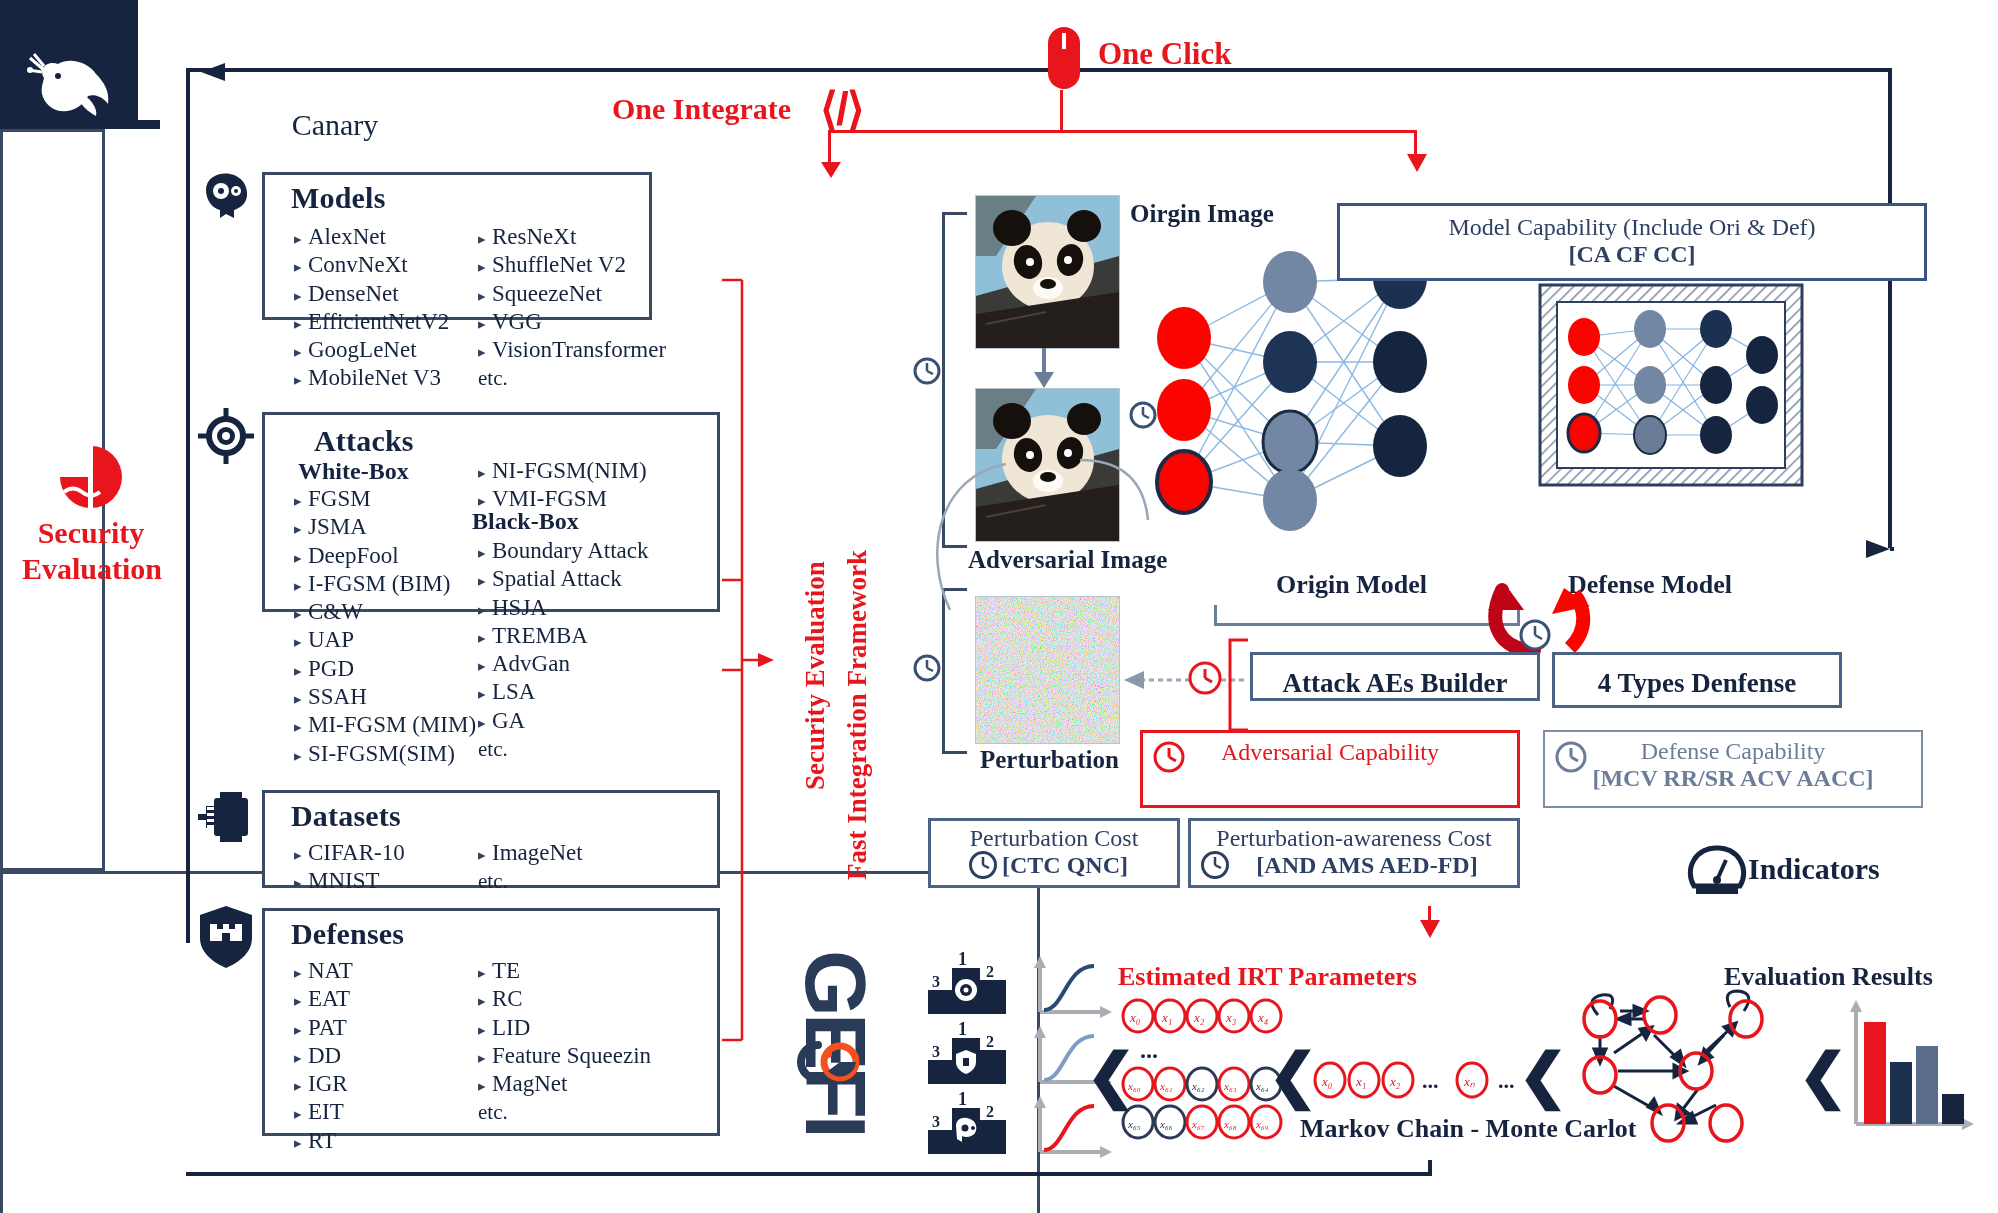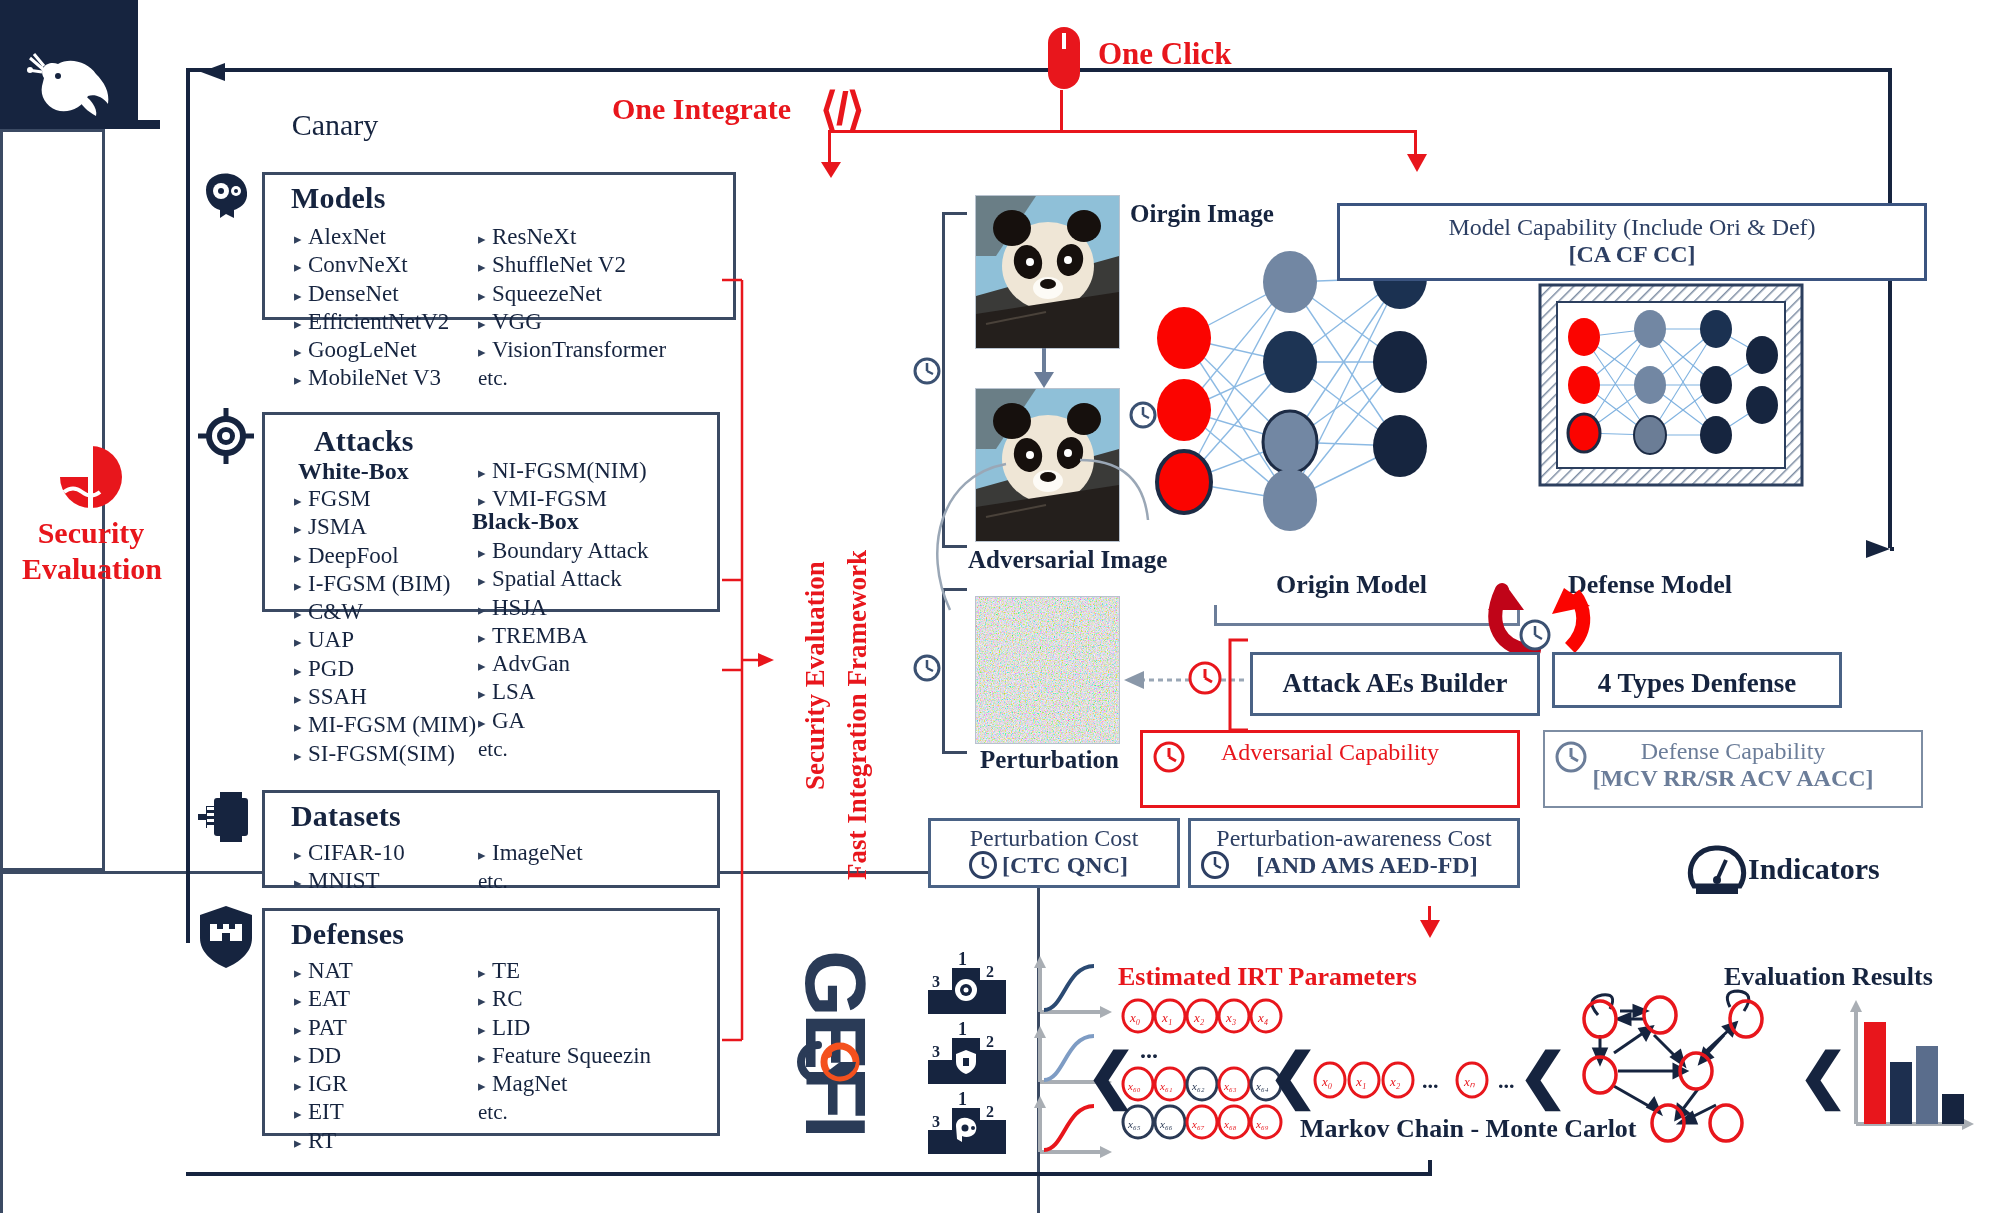--- a/index.html
+++ b/index.html
@@ -110,21 +110,21 @@
 <div class="abs bold red" style="left:32px;top:516px;width:118px;text-align:center;font-size:30px;">Security</div>
 <div class="abs bold red" style="left:14px;top:552px;width:156px;text-align:center;font-size:30px;">Evaluation</div>
 
 <svg class="abs sideicon" style="left:200px;top:170px;width:52px;height:52px;">
   <path d="M6 20 C6 8 18 2 30 4 C42 6 48 16 47 26 C46 34 40 38 34 40 L34 48 L26 44 L20 48 L20 40 C12 38 6 30 6 20 Z" fill="#16243f"></path>
   <circle cx="21" cy="21" r="8" fill="#ffffff"></circle>
     <circle cx="21" cy="21" r="3" fill="#16243f"></circle>
   <circle cx="36" cy="21" r="5" fill="#ffffff"></circle>
     <circle cx="36" cy="21" r="2" fill="#16243f"></circle>
 </svg>
-<div class="panel" style="left:262px;top:172px;width:474px;height:148px;">
+<div class="panel" style="left:262px;top:172px;width:390px;height:148px;">
   <div class="panel-title">Models</div>
 </div>
 <div class="lst" style="left:294px;top:224px;">
   <div class="it"><span class="tri">▸</span><span>AlexNet</span></div>
   <div class="it"><span class="tri">▸</span><span>ConvNeXt</span></div>
   <div class="it"><span class="tri">▸</span><span>DenseNet</span></div>
   <div class="it"><span class="tri">▸</span><span>EfficientNetV2</span></div>
   <div class="it"><span class="tri">▸</span><span>GoogLeNet</span></div>
   <div class="it"><span class="tri">▸</span><span>MobileNet V3</span></div>
 </div>
@@ -428,21 +428,21 @@
   <path d="M24 2 C8 36 22 62 56 62" stroke="#c00418" stroke-width="14" fill="none" stroke-linecap="round"></path>
   <path d="M92 60 C112 40 106 18 96 6" stroke="#fb0400" stroke-width="14" fill="none"></path>
   <polygon points="86,0 112,18 74,26" fill="#fb0400"></polygon>
   <polygon points="30,0 46,22 10,22" fill="#c00418"></polygon>
 </svg>
 <svg class="abs" style="left:1518px;top:618px;width:34px;height:34px;">
   <circle cx="17" cy="17" r="14" fill="#ffffff" stroke="#3b5172" stroke-width="3"></circle>
   <path d="M17 17 L17 8 M17 17 L24 21" stroke="#3b5172" stroke-width="2.5"></path>
 </svg>
 
-<div class="capbox" style="left:1250px;top:652px;width:290px;height:64px;border:3px solid #4a6285;line-height:56px;">
+<div class="capbox" style="left:1250px;top:652px;width:290px;height:49px;border:3px solid #4a6285;line-height:56px;">
   <span class="l2" style="font-size:27px;">Attack AEs Builder</span>
 </div>
 <div class="capbox" style="left:1552px;top:652px;width:290px;height:56px;border:3px solid #4a6285;line-height:56px;">
   <span class="l2" style="font-size:27px;">4 Types Denfense</span>
 </div>
 <svg class="abs" style="left:1118px;top:660px;width:130px;height:40px;">
   <line x1="126" y1="20" x2="22" y2="20" stroke="#9aa7b6" stroke-width="3" stroke-dasharray="5 4"></line>
   <polygon points="6,20 26,11 26,29" fill="#8a98a9"></polygon>
 </svg>
 <svg class="abs" style="left:1187px;top:660px;width:36px;height:36px;">

